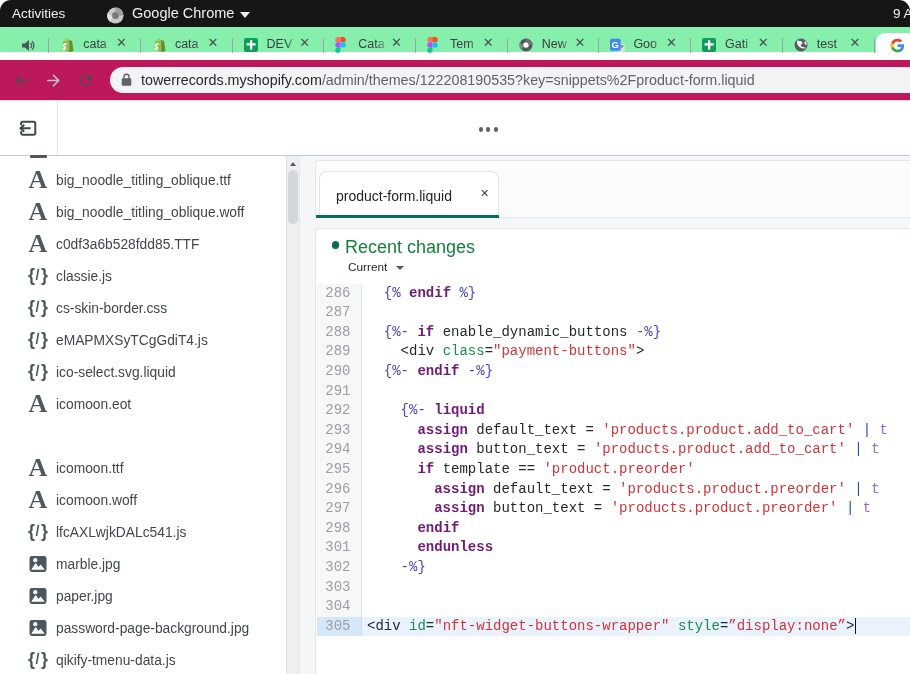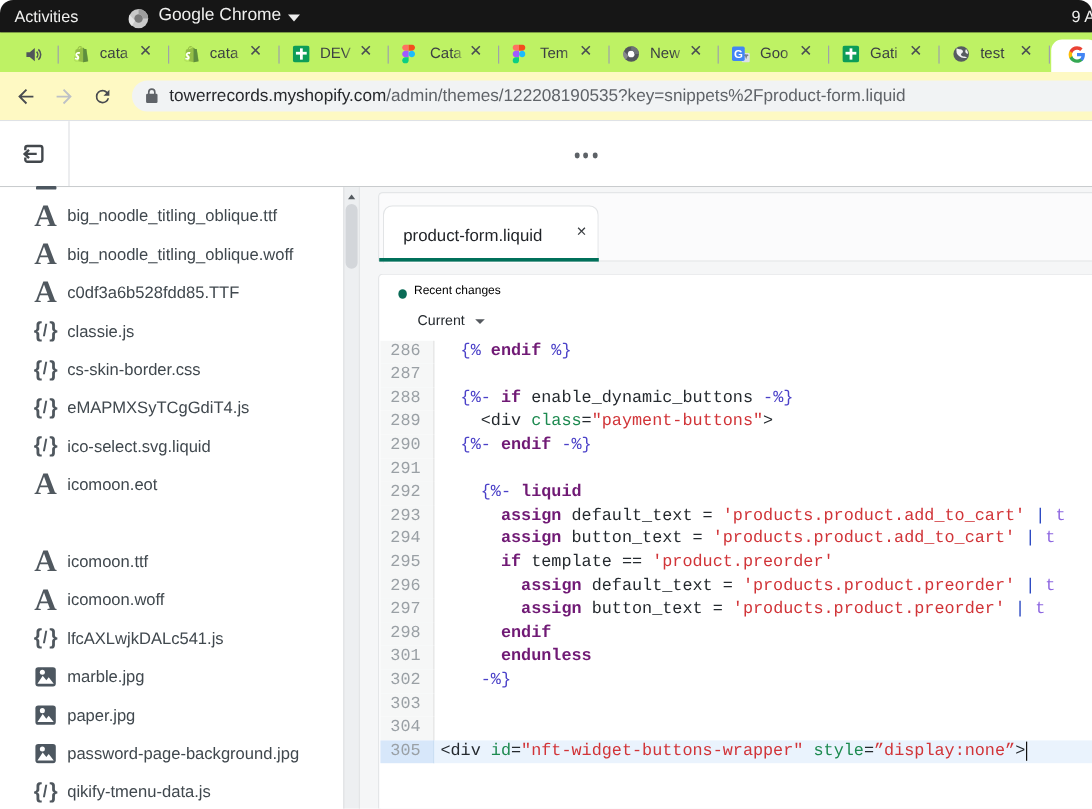--- a/index.html
+++ b/index.html
@@ -5,30 +5,30 @@
 body { width:910px; height:674px; position:relative; overflow:hidden; background:#fff;
   font-family:"Liberation Sans", sans-serif; -webkit-font-smoothing:antialiased; }
 .abs { position:absolute; }
 
 
 #topbar { position:absolute; left:0; top:0; width:910px; height:37px; background:#161616; color:#f0f0ef; font-size:13.5px;border-radius:11px; }
 #topbar .t { position:absolute; top:5.5px; white-space:nowrap; }
 #caret { position:absolute; width:0; height:0; border-left:5px solid transparent; border-right:5px solid transparent; border-top:6px solid #ececec; left:240px; top:12px; }
 
 
-#strip { position:absolute; left:0; top:27px; width:910px; height:39px; background:#bef264; }
+#strip { position:absolute; left:0; top:27px; width:910px; height:25px; background:#86efac; }
 .tsep { position:absolute; top:11px; width:1px; height:15px; background:#9fa3a9; }
 .tico { position:absolute; top:10px; height:16px; display:flex; align-items:center; }
 .ttl  { position:absolute; top:9.5px; font-size:12.5px; color:#3c4043; width:31px; overflow:hidden; white-space:nowrap;
         -webkit-mask-image:linear-gradient(90deg,#000 62%,transparent 100%); }
 .tx   { position:absolute; top:8px; font-size:13px; color:#4a4e53; }
 .activetab { position:absolute; left:876px; top:6px; width:40px; height:27px; background:#fff; border-radius:9px 9px 0 0; }
 
 
-#toolbar { position:absolute; left:0; top:60px; width:910px; height:41px; background:#fef9c3; border-bottom:1px solid #dfe2e6; }
+#toolbar { position:absolute; left:0; top:60px; width:910px; height:41px; background:#be185d; border-bottom:1px solid #dfe2e6; }
 #pill { position:absolute; left:110px; top:7px; width:810px; height:26px; border-radius:13px; background:#f1f3f4; }
 #urltext { position:absolute; left:31px; top:4.5px; font-size:14.3px; color:#26282c; white-space:nowrap; }
 #urltext .gray { color:#5f6368; }
 
 
 #shead { position:absolute; left:0; top:101px; width:910px; height:55px; background:#fff; border-bottom:1px solid #c9ccce; }
 #shead .vline { position:absolute; left:57px; top:0; width:1px; height:54px; background:#e0e2e4; }
 #shtitle { position:absolute; left:68px; top:20px; font-size:14.2px; color:#1f2326; }
 .hdot { position:absolute; top:26.3px; width:4.3px; height:4.3px; border-radius:50%; background:#5d6267; }
 
@@ -52,21 +52,21 @@
 #editor { position:absolute; left:300px; top:156px; width:610px; height:518px; background:#f5f6f7; }
 #tabpanel { position:absolute; left:15px; top:4px; width:595px; height:57.5px; background:#fbfbfc; border-left:1px solid #e4e6e8; border-top:1px solid #e4e6e8; border-radius:4px 0 0 0; }
 #etab { position:absolute; left:3px; top:10px; width:180px; height:47.5px; background:#fff; border:1px solid #e2e4e6; border-bottom:none; border-radius:8px 8px 0 0; }
 #etabtext { position:absolute; left:16px; top:16px; font-size:14px; color:#202327; }
 #etabx { position:absolute; left:160px; top:15px; font-size:11px; color:#3a3e42; }
 #tabborder { position:absolute; left:0; bottom:0; width:595px; height:1px; background:#e4e6e8; }
 #greenline { position:absolute; left:0px; bottom:0; width:183px; height:2.8px; background:#00705a; }
 
 #codepanel { position:absolute; left:15px; top:72px; width:595px; height:446px; background:#fff; border-left:1px solid #e4e6e8; border-top:1px solid #e4e6e8; border-radius:4px 0 0 0; }
 #rcdot { position:absolute; left:15.5px; top:12.4px; width:7.2px; height:7.2px; border-radius:50%; background:#0a6b56; }
-#rctext { position:absolute; left:29px; top:8px; font-size:10px; color:#000000; }
+#rctext { position:absolute; left:29px; top:8px; font-size:18px; color:#15803d; }
 #curtext { position:absolute; left:32px; top:31px; font-size:11.8px; color:#24292e; }
 #curcaret { position:absolute; left:79.5px; top:36.5px; width:0; height:0; border-left:4.7px solid transparent; border-right:4.7px solid transparent; border-top:4.8px solid #55595e; }
 
 #code { position:absolute; left:1px; top:54.5px; width:594px; font-family:"Liberation Mono", monospace; }
 .cl { display:flex; height:19.61px; line-height:19.61px; white-space:pre; }
 .gut { width:45px; flex:none; background:#f6f7f7; border-right:1px solid #e4e4e4; color:#9aa0a5; font-size:14px; text-align:right; padding-right:10.5px; }
 .ct { flex:1; padding-left:5px; font-size:14px; color:#24292e; position:relative; }
 .cl.active .gut { background:#d7e7fa; border-right-color:#c9dcf2; }
 .cl.active .ct { background:#eaf3fd; }
 .d { color:#4b41c8; }

